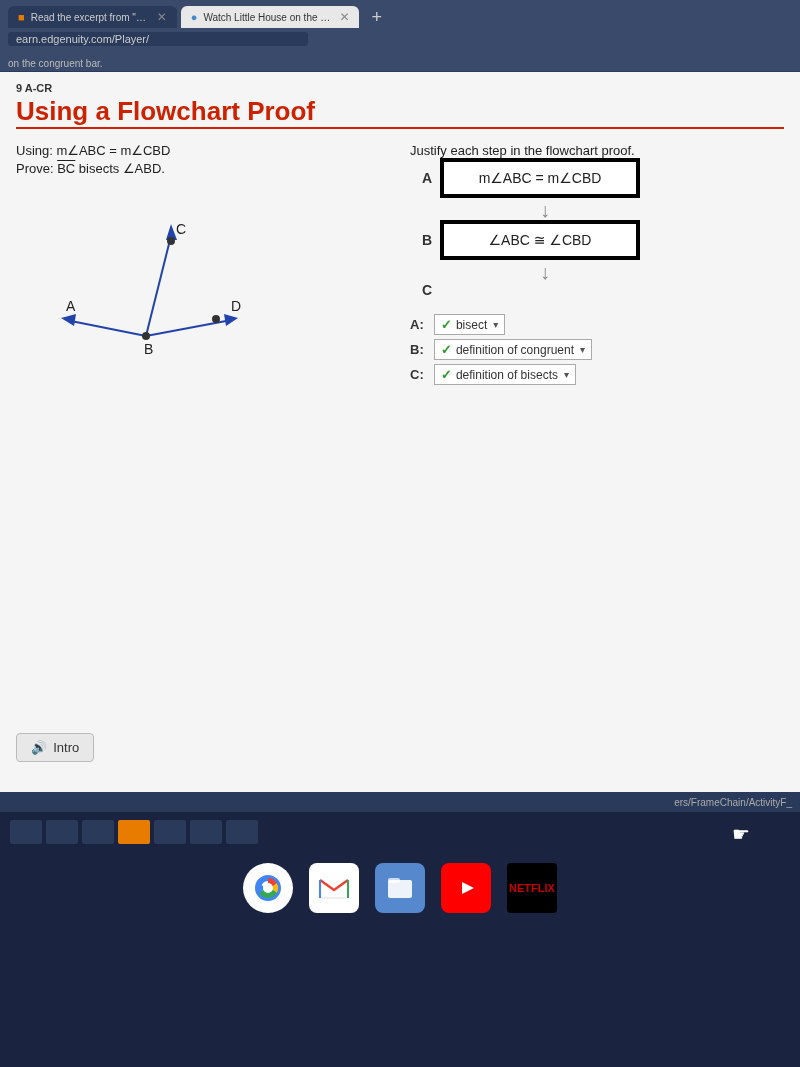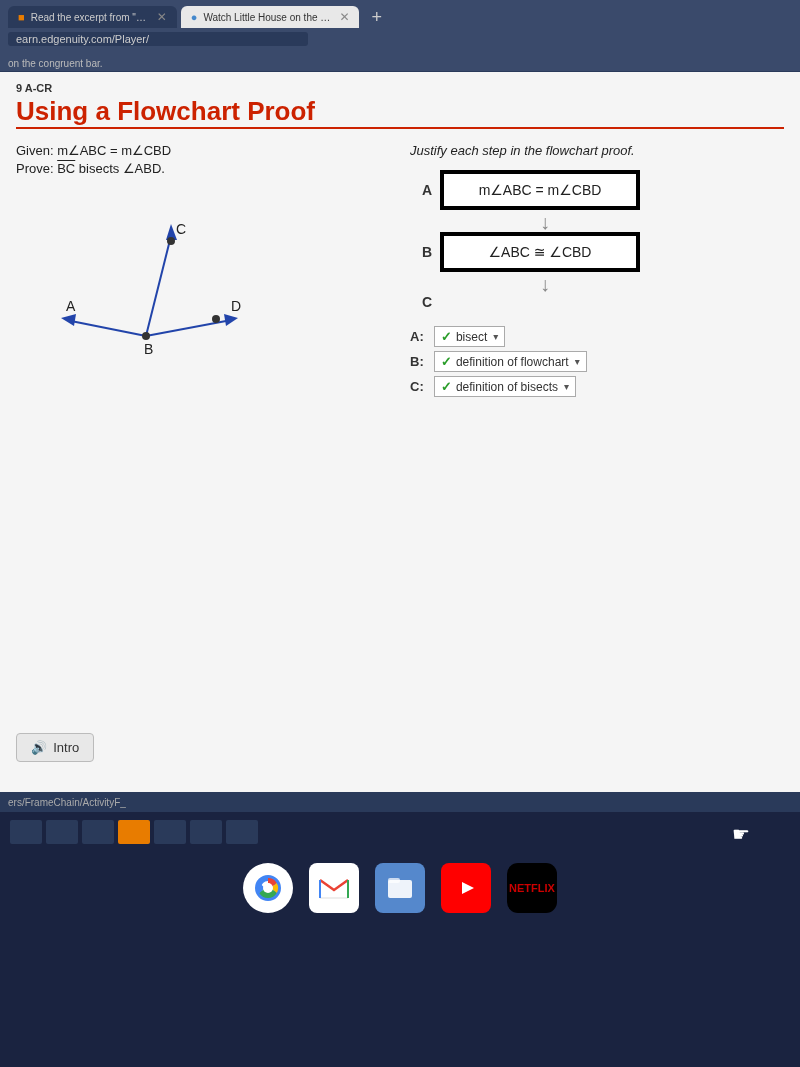--- a/index.html
+++ b/index.html
@@ -135,22 +135,21 @@
 
     
     .right-panel {
       flex: 1;
       min-width: 300px;
     }
 
     .justify-label {
       font-size: 13px;
       color: #222;
-      margin-bottom: 12px;
-      font-style: italic;
+      margin-bottom: 0;
     }
 
     .proof-steps {
       display: flex;
       flex-direction: column;
       align-items: flex-start;
       gap: 0;
     }
 
     .proof-step {
@@ -280,20 +279,21 @@
 
     
     .url-footer {
       background: #2a3a5a;
       color: #aaa;
       font-size: 10px;
       padding: 2px 8px;
       height: 20px;
       display: flex;
       align-items: center;
+      justify-content: flex-end;
     }
 
     
     .app-dock {
       background: #1a2340;
       height: 80px;
       display: flex;
       align-items: center;
       justify-content: center;
       gap: 16px;
@@ -328,21 +328,21 @@
     .youtube-icon {
       background: #ff0000;
       border-radius: 8px;
     }
 
     .netflix-icon {
       background: #000;
       color: #cc0000;
       font-size: 12px;
       font-weight: bold;
-      border-radius: 11px;
+      border-radius: 4px;
     }
   </style>
 </head>
 <body>
 
 <div class="browser-chrome">
   <div class="tab-bar">
     <div class="tab">
       <span class="tab-icon-orange">■</span>
       <span style="font-size:10px; overflow:hidden; max-width:120px; white-space:nowrap; text-overflow:ellipsis;">Read the excerpt from "The Crab</span>
@@ -365,21 +365,21 @@
 </div>
 
 <div class="main-content">
   <div class="course-label">9 A-CR</div>
   <div class="page-title">Using a Flowchart Proof</div>
 
   <div class="content-area">
 
     <div class="left-panel">
       <div class="given-text">
-        <span>Given: m∠ABC = m∠CBD</span>
+        <span>Using: m∠ABC = m∠CBD</span>
       </div>
       <div class="prove-text">
         <span>Prove: <span class="overline">BC</span> bisects ∠ABD.</span>
       </div>
 
       <div class="diagram-area">
         <svg width="260" height="210">
 
           <line x1="130" y1="150" x2="55" y2="135" stroke="#2244aa" stroke-width="2"></line>
 
@@ -441,21 +441,21 @@
             <span class="check-green">✓</span>
             <span>bisect</span>
             <span class="dropdown-arrow">▾</span>
           </div>
         </div>
 
         <div class="just-row">
           <span class="just-letter">B:</span>
           <div class="just-dropdown">
             <span class="check-green">✓</span>
-            <span>definition of flowchart</span>
+            <span>definition of congruent</span>
             <span class="dropdown-arrow">▾</span>
           </div>
         </div>
 
         <div class="just-row">
           <span class="just-letter">C:</span>
           <div class="just-dropdown">
             <span class="check-green">✓</span>
             <span>definition of bisects</span>
             <span class="dropdown-arrow">▾</span>

